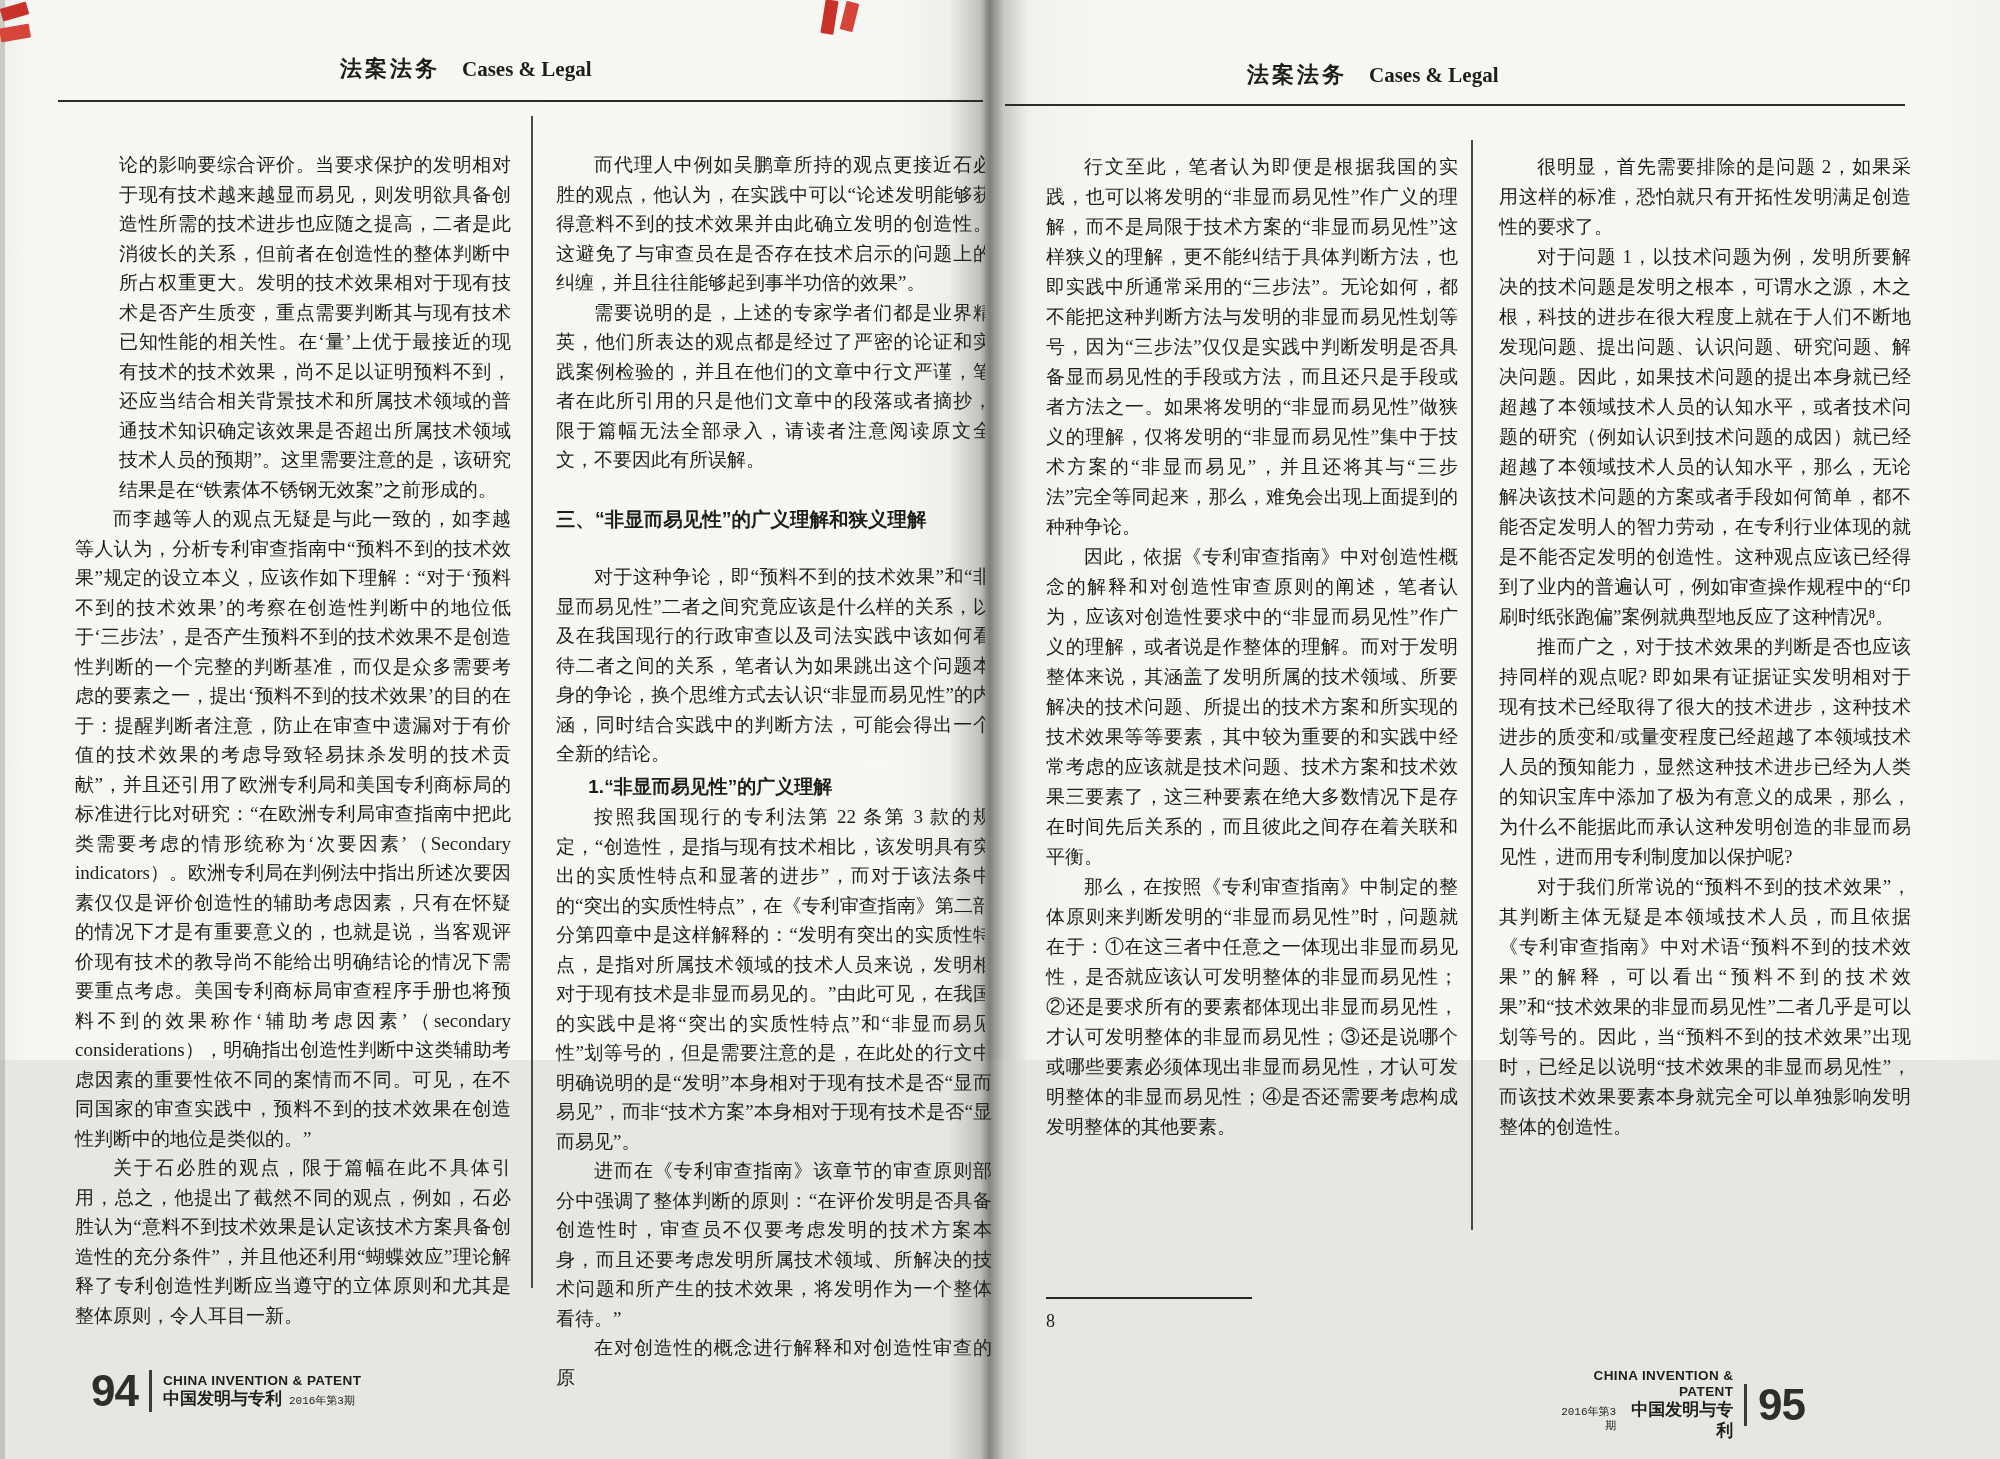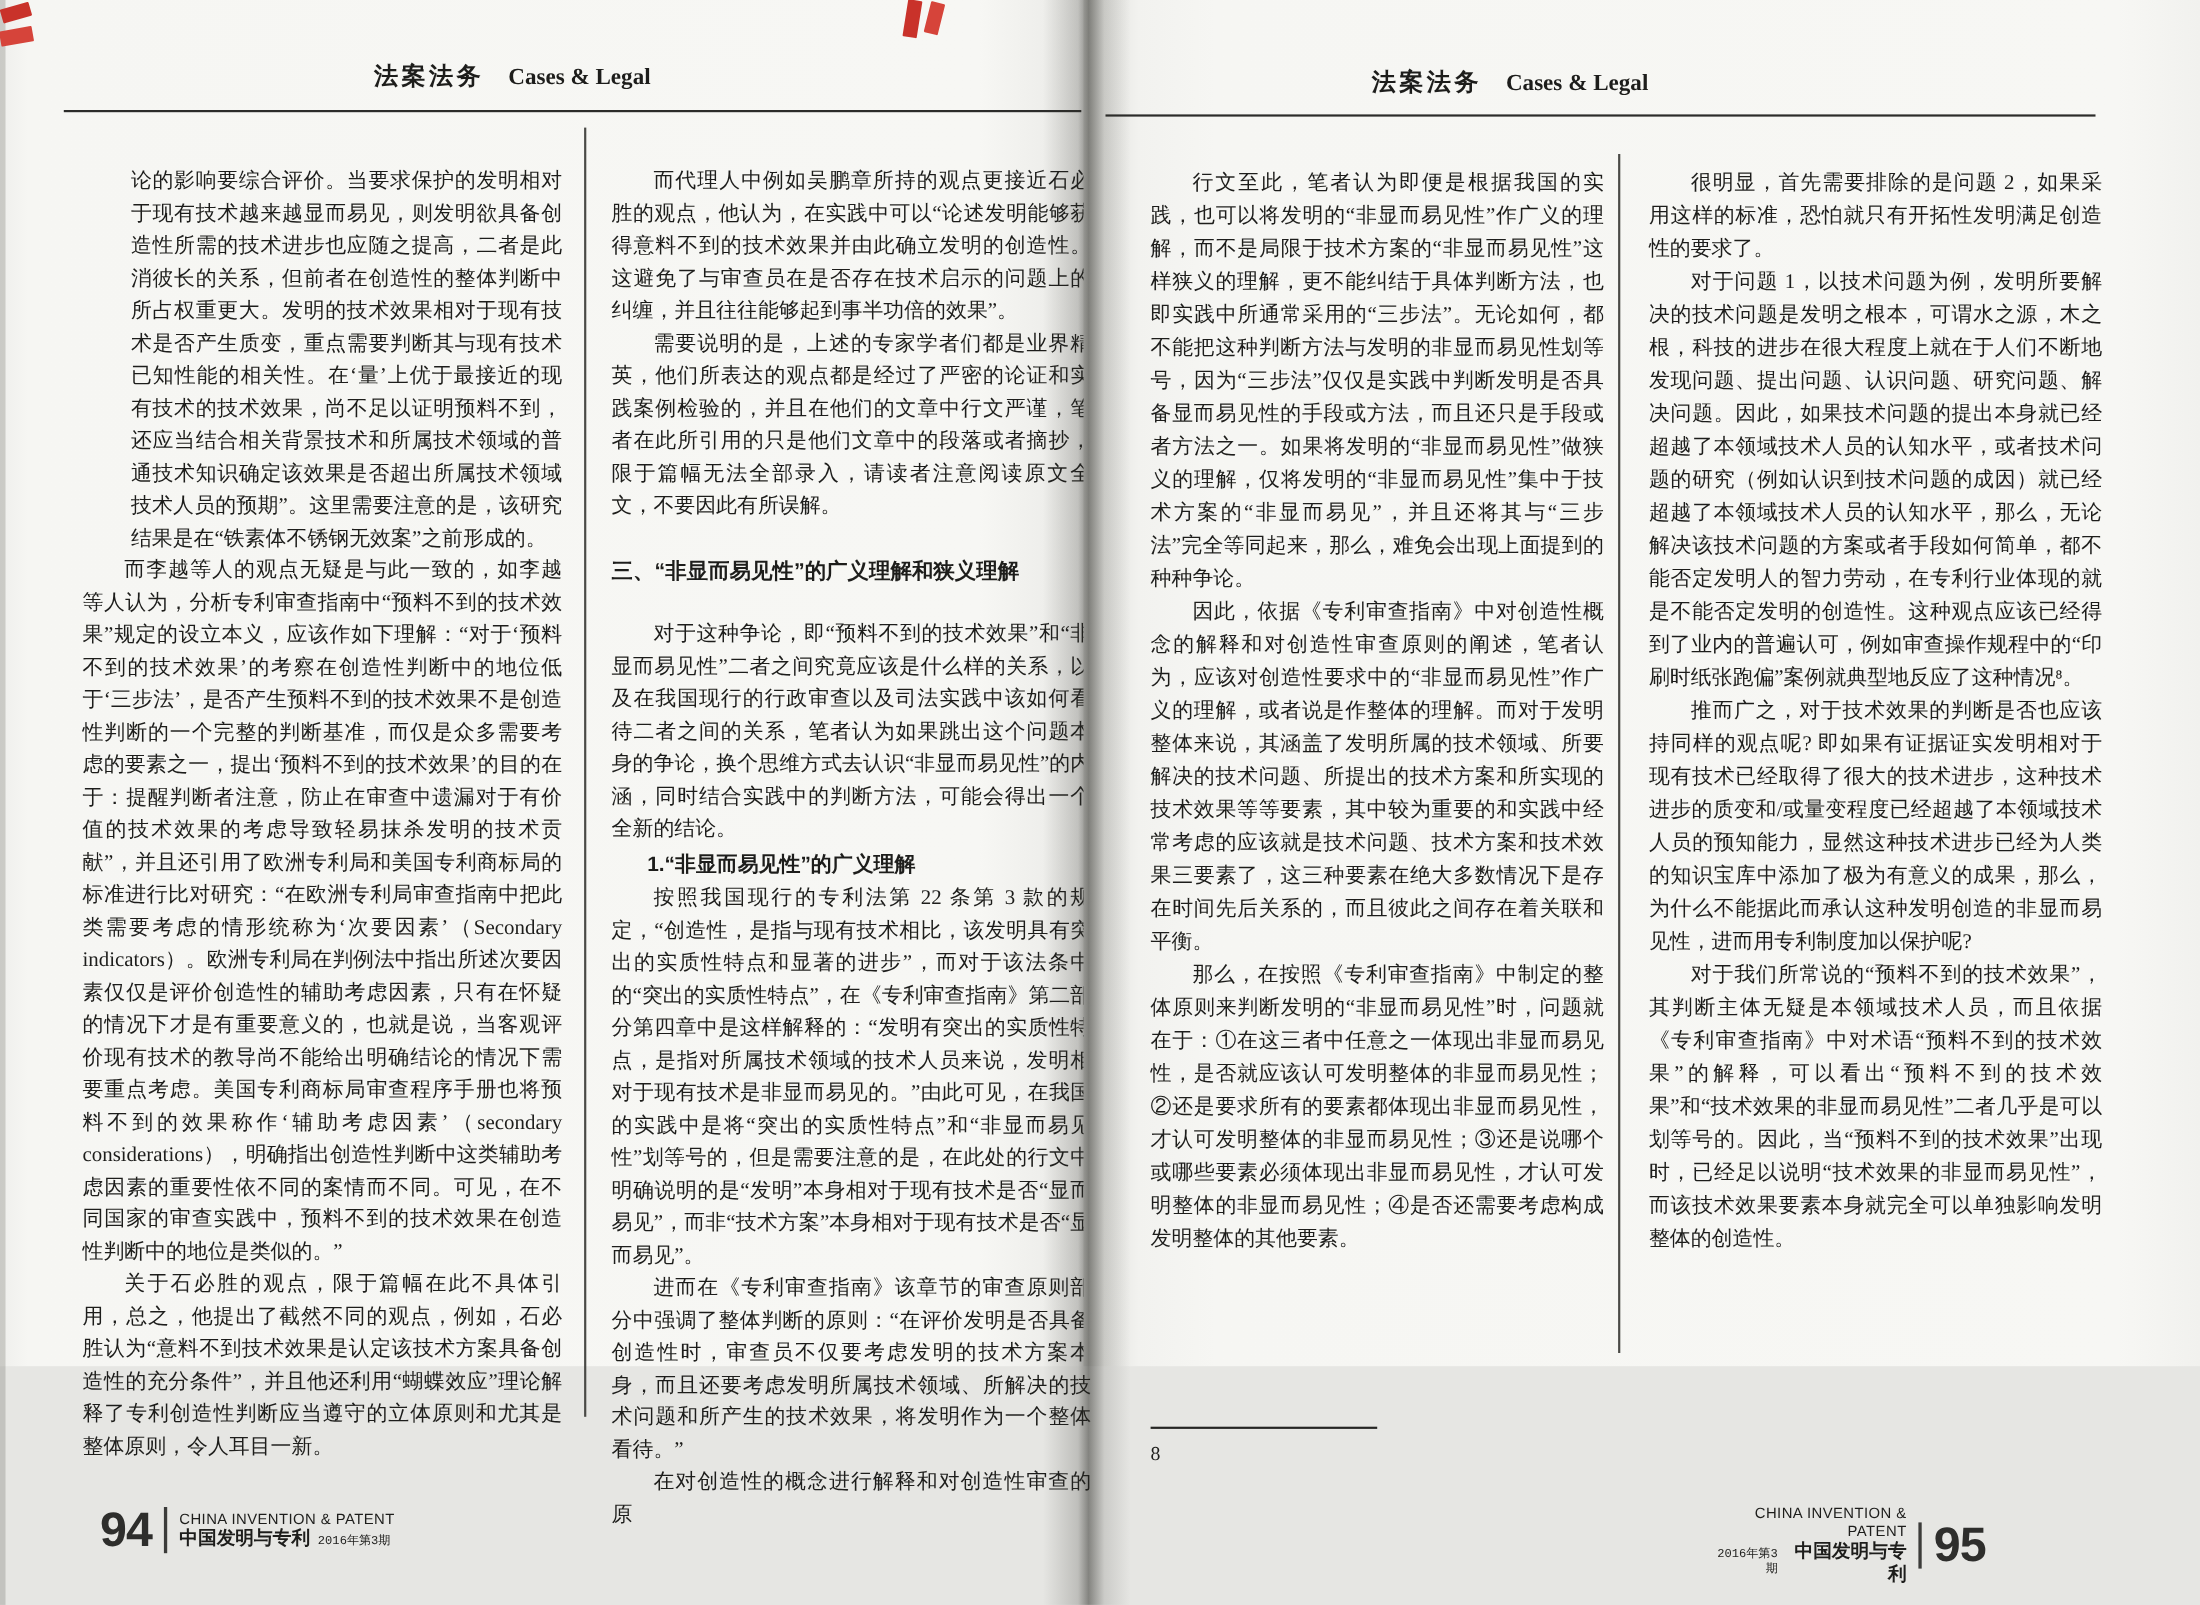--- a/index.html
+++ b/index.html
@@ -2,21 +2,21 @@
 <html><head>
 <meta charset="utf-8">
 <style>
   html,body{margin:0;padding:0;}
   body{
     width:2000px;height:1459px;position:relative;overflow:hidden;
     background:#e6e6e3;
     font-family:"Liberation Serif", serif;
     color:#1d1d1b;
   }
-  .page{position:absolute;top:0;height:1242px;}
+  .page{position:absolute;top:0;height:1060px;}
   #page-left{left:0;width:985px;
     background:linear-gradient(90deg,#efefec 0px,#f6f6f3 25px,#f7f7f4 890px,#e9e9e6 985px);}
   #page-right{left:985px;width:1015px;
     background:linear-gradient(90deg,#d9d9d5 0px,#f2f2ef 50px,#f6f6f3 120px,#f7f7f4 940px,#f1f1ee 1015px);}
   .gutter-shadow{position:absolute;left:948px;top:0;width:80px;height:1459px;pointer-events:none;
     background:linear-gradient(90deg,rgba(50,50,45,0) 0%,rgba(50,50,45,0.22) 40%,rgba(35,35,30,0.5) 52%,rgba(50,50,45,0.15) 70%,rgba(50,50,45,0) 100%);}
   .left-edge{position:absolute;left:0;top:0;width:5px;height:1459px;background:rgba(90,90,85,0.25);}
 
   .regmark{position:absolute;border-radius:1px;}
 
@@ -41,21 +41,21 @@
     font-style:italic;font-size:18px;line-height:26px;}
   .footnote .fn-marker{font-style:normal;}
 
   .footer{position:absolute;display:flex;align-items:center;gap:11px;}
   #footer-left{left:91px;top:1366px;}
   #footer-right{left:1555px;top:1368px;width:250px;justify-content:flex-end;}
   .page-num{font-family:"Liberation Sans",sans-serif;font-weight:bold;font-size:44px;color:#2e2e2c;letter-spacing:-1px;}
   .footer-bar{width:3px;height:42px;background:#3c3c3a;}
   .footer-lines{display:flex;flex-direction:column;line-height:1.2;}
   .footer-lines.right{align-items:flex-end;text-align:right;}
-  .footer-en{font-family:"Liberation Sans",sans-serif;font-weight:normal;font-size:13.5px;letter-spacing:0.4px;}
+  .footer-en{font-family:"Liberation Sans",sans-serif;font-weight:bold;font-size:13.5px;letter-spacing:0.4px;}
   .footer-cn-row{display:flex;align-items:baseline;gap:7px;}
   .footer-cn{font-family:"Liberation Sans",sans-serif;font-weight:bold;font-size:17px;}
   .footer-small{font-family:Liberation Mono, monospace;font-size:11px;}
 </style>
 </head>
 <body>
 
 <div class="page" id="page-left">
   <div class="section-header" style="left:340px;top:54px;">
     <span class="header-cn">法案法务</span>

